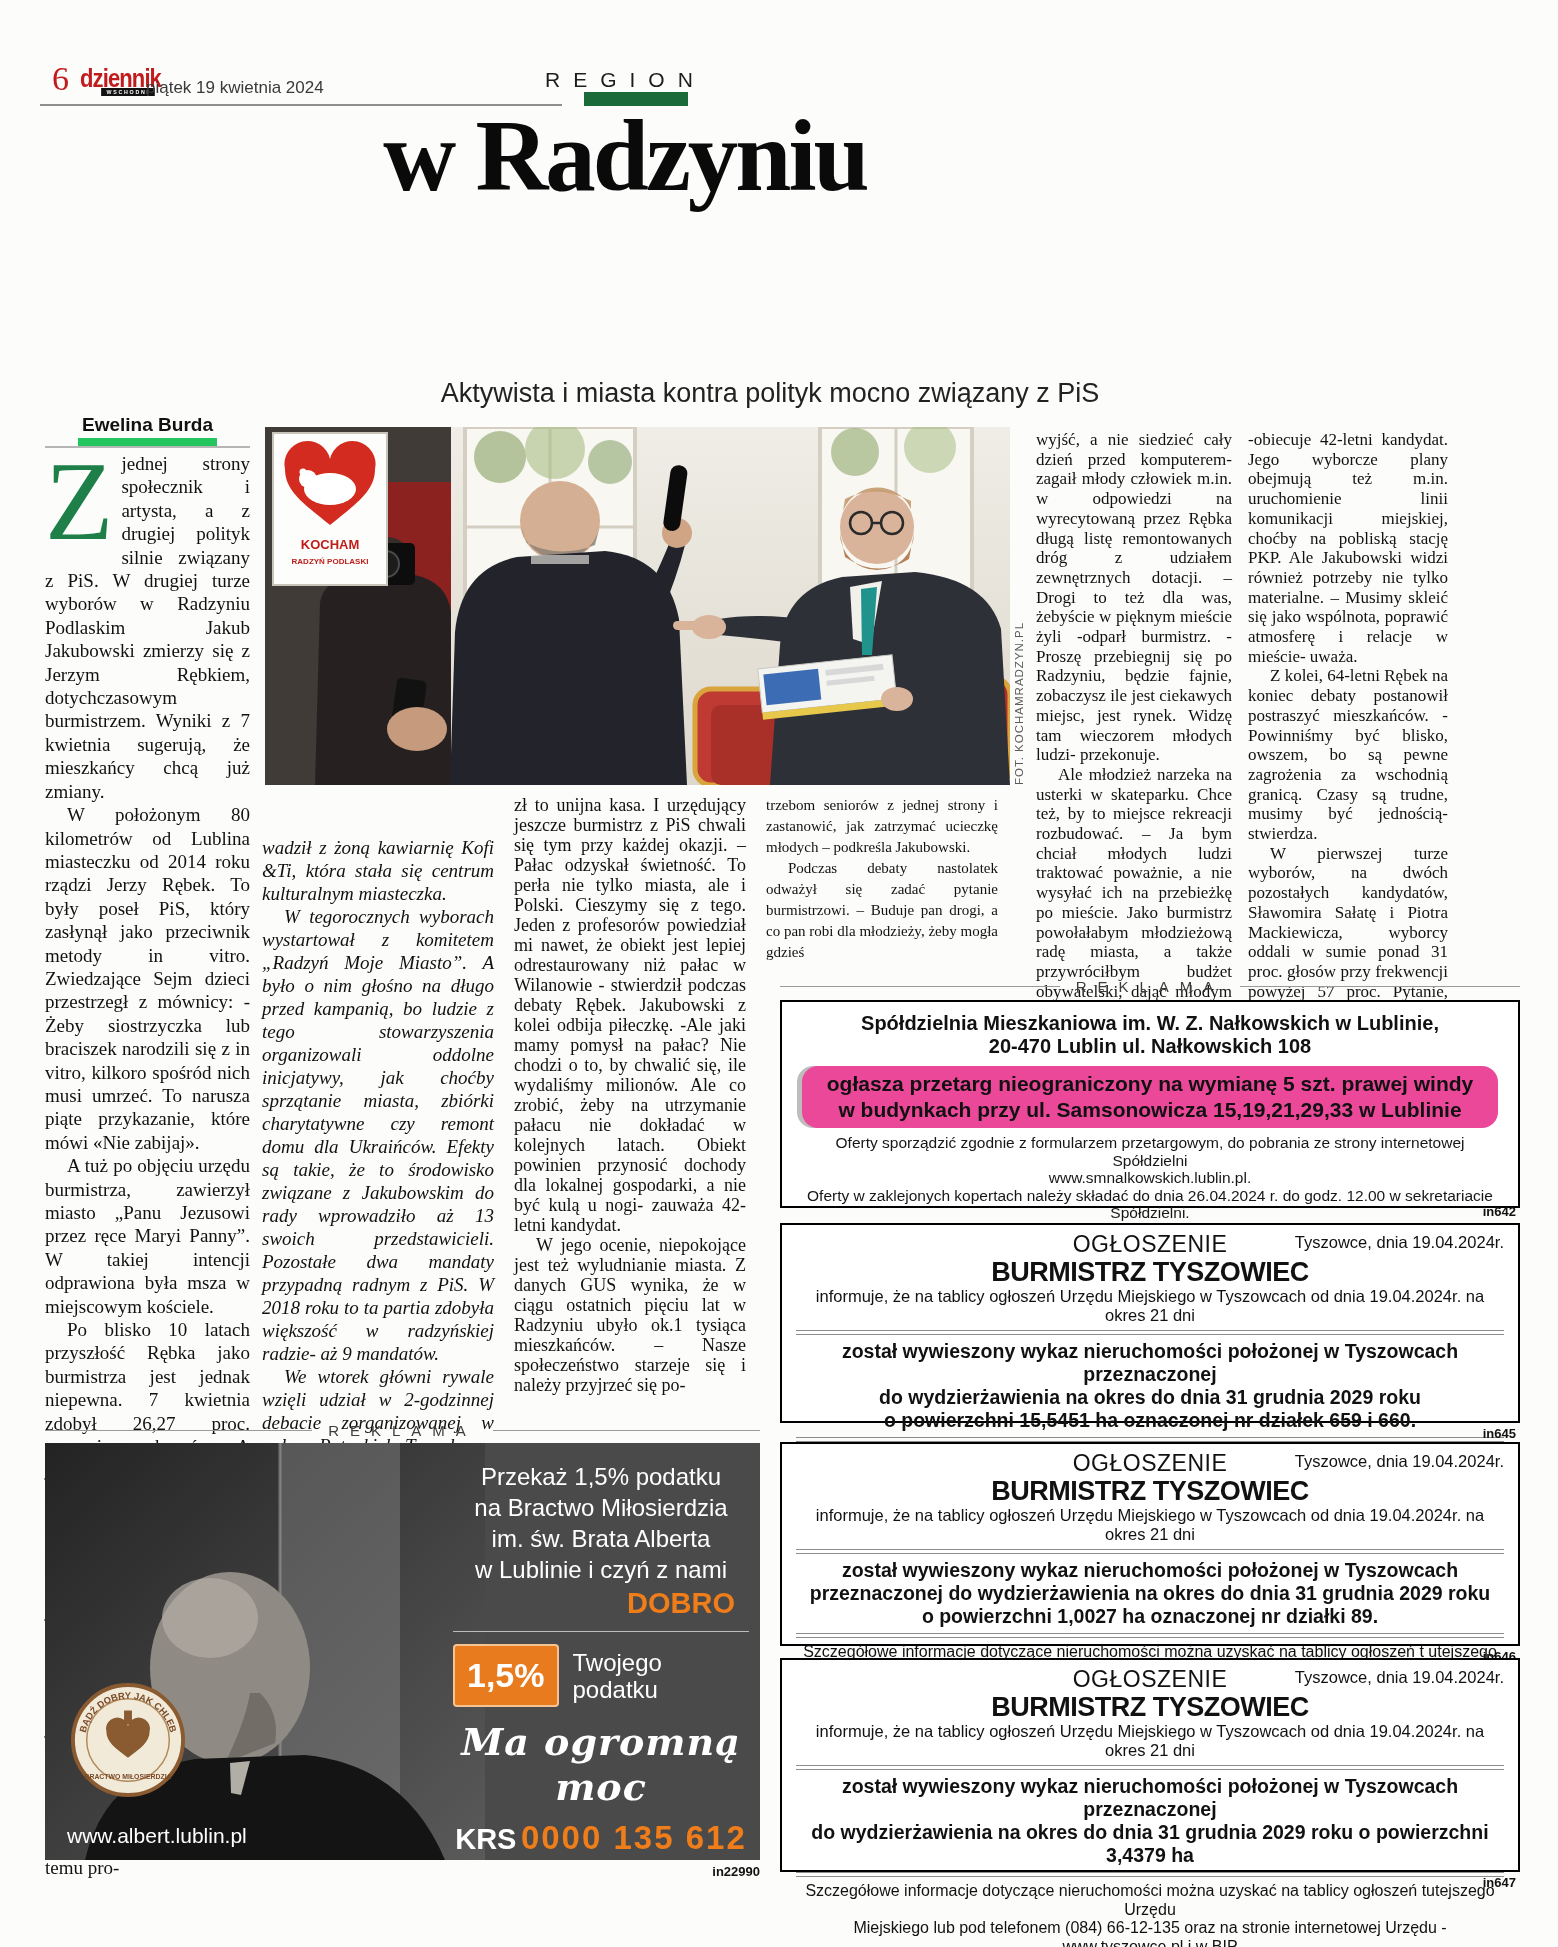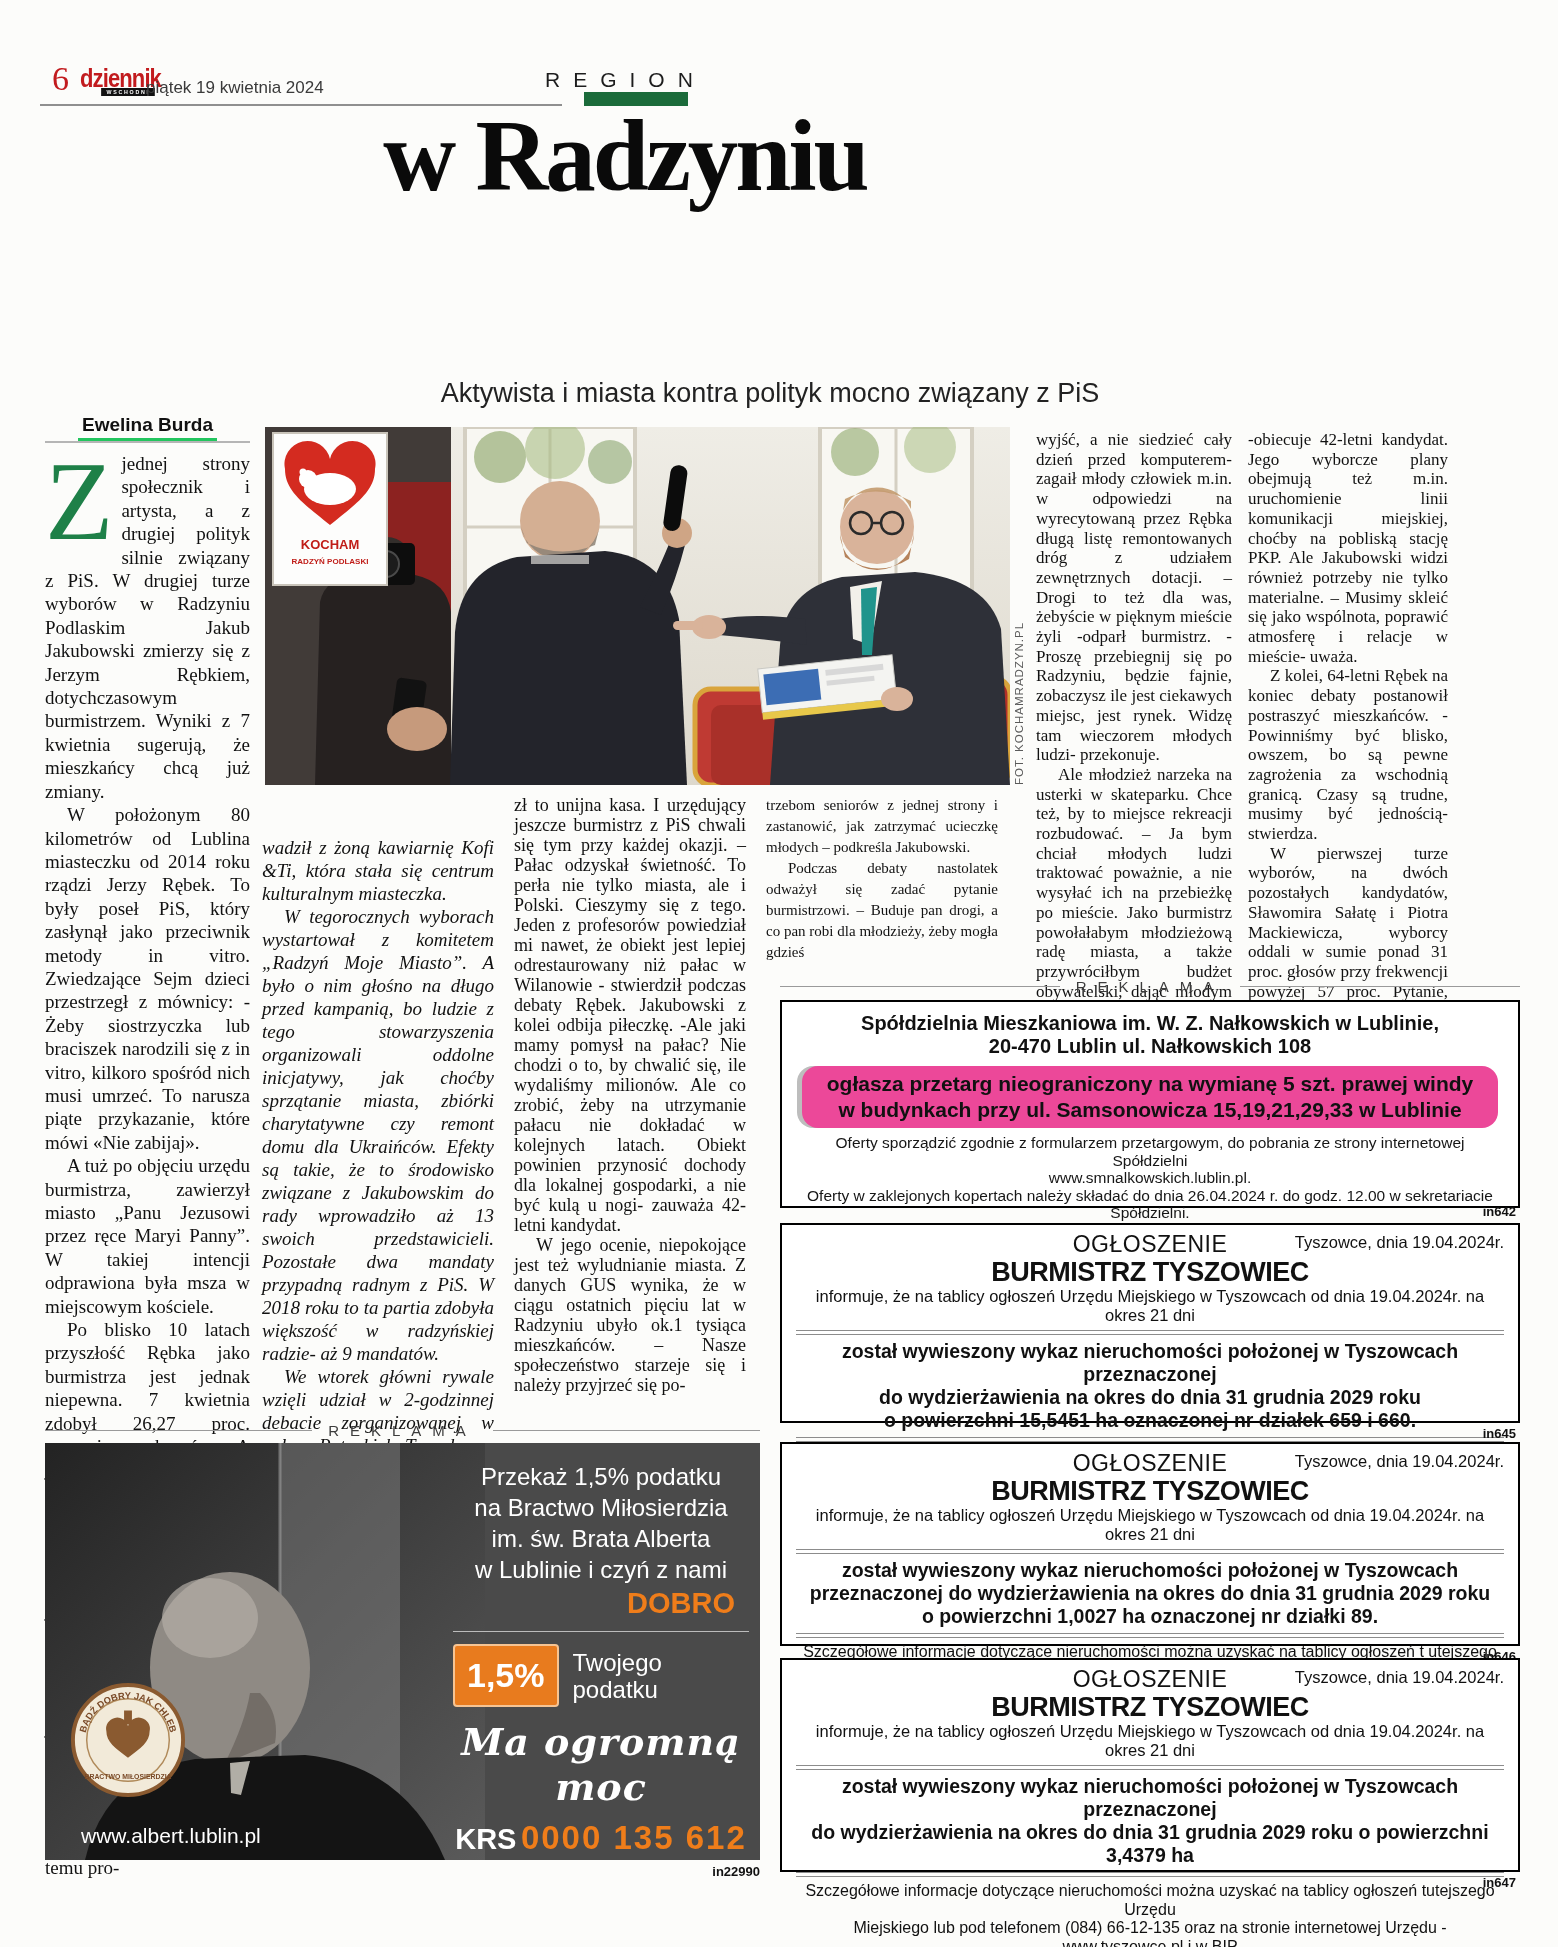--- a/index.html
+++ b/index.html
@@ -20,21 +20,21 @@
   .section-bar{left:584px;top:92px;width:104px;height:14px;background:#1b6b3a;}
 
   
   .headline{left:45px;top:100px;width:1160px;text-align:center;font-weight:bold;color:#0a0a0a;
         font-size:101px;line-height:112px;letter-spacing:-3px;}
   .subhead{left:45px;top:378px;width:1450px;text-align:center;font-family:"Liberation Sans",sans-serif;
         font-size:27px;color:#222;}
   .byline-wrap{left:45px;top:414px;width:205px;text-align:center;}
   .byline-wrap::after{content:"";position:absolute;left:0;right:0;bottom:-2px;height:2px;background:#b5b5b5;}
   .byline{display:inline-block;font-family:"Liberation Sans",sans-serif;font-weight:bold;font-size:19px;
-        border-bottom:3px solid #22c55e;padding:0 4px 2px;position:relative;z-index:2;}
+        border-bottom:8px solid #22c55e;padding:0 4px 2px;position:relative;z-index:2;}
 
   
   .col{text-align:justify;}
   .col p{margin:0;}
   .col p.ind{text-indent:22px;}
   .col1{left:45px; top:452px;width:205px;font-size:19px;line-height:23.4px;}
   .colA{left:262px;top:836px;width:232px;font-size:19px;line-height:23px;font-style:italic;}
   .colB{left:514px;top:795px;width:232px;font-size:18px;line-height:20px;}
   .colC{left:766px;top:795px;width:232px;font-size:15px;line-height:21px;}
   .col5{left:1036px;top:430px;width:196px;font-size:17px;line-height:19.7px;}
@@ -77,21 +77,21 @@
   .ref1{left:1430px;top:1204px;width:86px;text-align:right;}
   .ref2{left:1430px;top:1426px;width:86px;text-align:right;}
   .ref3{left:1430px;top:1649px;width:86px;text-align:right;}
   .ref4{left:1430px;top:1875px;width:86px;text-align:right;}
   .ref-charity{left:620px;top:1864px;width:140px;text-align:right;}
 
   
   .charity{left:45px;top:1443px;width:715px;height:417px;background:#4a4a4a;overflow:hidden;}
   .charity-photo{position:absolute;left:0;top:0;}
   .charity-logo{position:absolute;left:24px;top:238px;width:118px;height:118px;}
-  .charity-site{position:absolute;left:36px;bottom:12px;color:#fff;font-family:"Liberation Sans",sans-serif;
+  .charity-site{position:absolute;left:22px;bottom:12px;color:#fff;font-family:"Liberation Sans",sans-serif;
         font-size:21px;}
   .charity-right{position:absolute;left:408px;top:18px;width:296px;text-align:center;color:#fff;
         font-family:"Liberation Sans",sans-serif;}
   .c-line{font-size:24px;line-height:31px;}
   .c-dobro{color:#ef7d1a;font-weight:bold;font-size:29px;line-height:36px;text-align:right;padding-right:14px;}
   .c-divider{border-top:1px solid #bcbcbc;margin:10px 0 12px;}
   .c-percent-row{display:flex;align-items:center;gap:14px;justify-content:flex-start;}
   .c-percent{background:#e87b1e;color:#fff;font-weight:bold;font-size:34px;padding:10px 12px;
         border:2px solid #f6c493;border-radius:4px;}
   .c-cap{font-size:24px;line-height:27px;text-align:left;}

